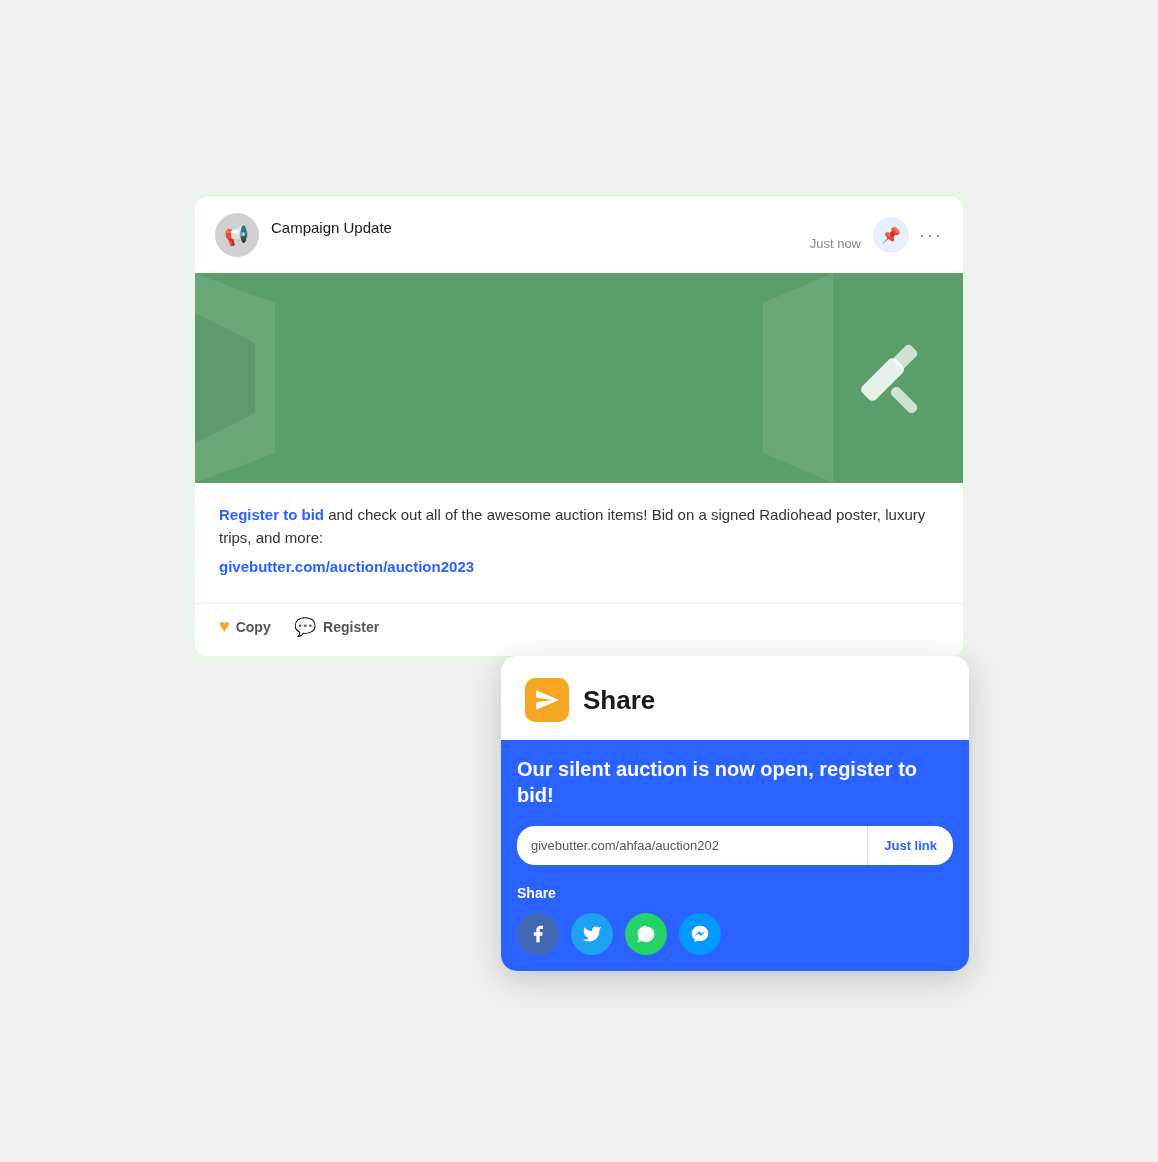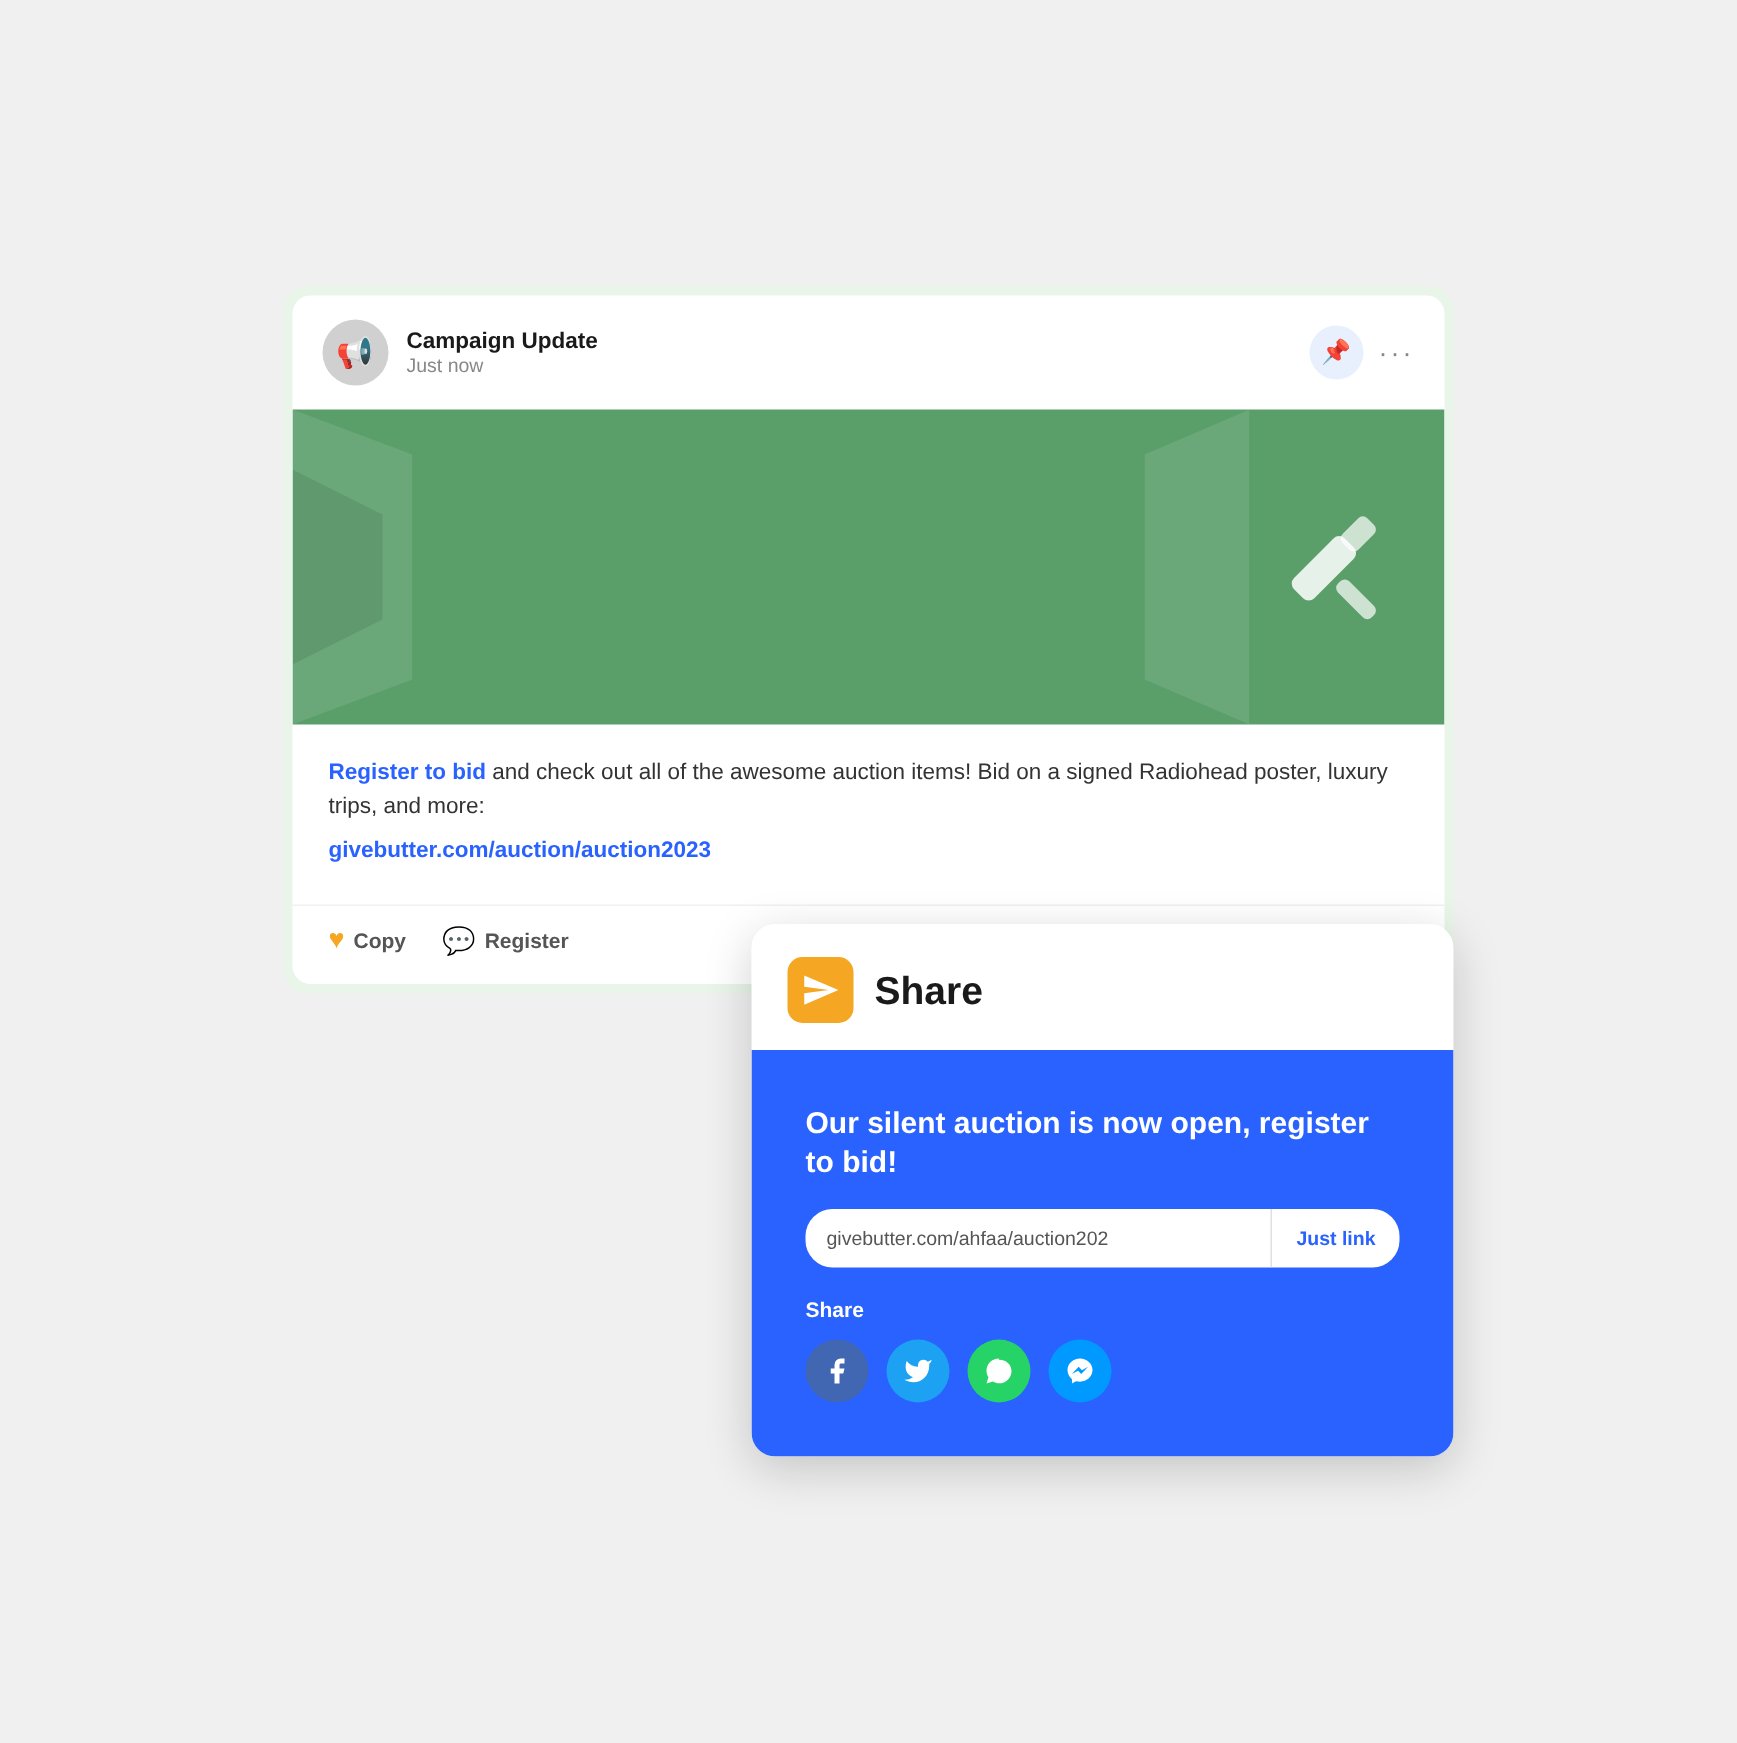--- a/index.html
+++ b/index.html
@@ -45,27 +45,28 @@
       flex-shrink: 0;
     }
     .avatar-icon {
       font-size: 20px;
       color: #888;
     }
     .header-text {
       flex: 1;
     }
     .post-title {
-      font-weight: 700;
+      font-weight: 400;
       font-size: 15px;
       color: #1a1a1a;
     }
     .post-time {
       font-size: 13px;
       color: #888;
+      text-align: right;
     }
     .header-actions {
       display: flex;
       align-items: center;
       gap: 10px;
     }
     .pin-btn {
       width: 36px;
       height: 36px;
       border-radius: 50%;
@@ -197,21 +198,21 @@
       height: 26px;
       fill: #fff;
     }
     .share-title {
       font-size: 26px;
       font-weight: 800;
       color: #1a1a1a;
     }
     .share-card-blue {
       background: #2962ff;
-      padding: 36px;
+      padding: 16px;
     }
     .share-subtitle {
       color: #fff;
       font-size: 20px;
       font-weight: 700;
       line-height: 1.3;
       margin-bottom: 18px;
     }
     .share-link-row {
       display: flex;

